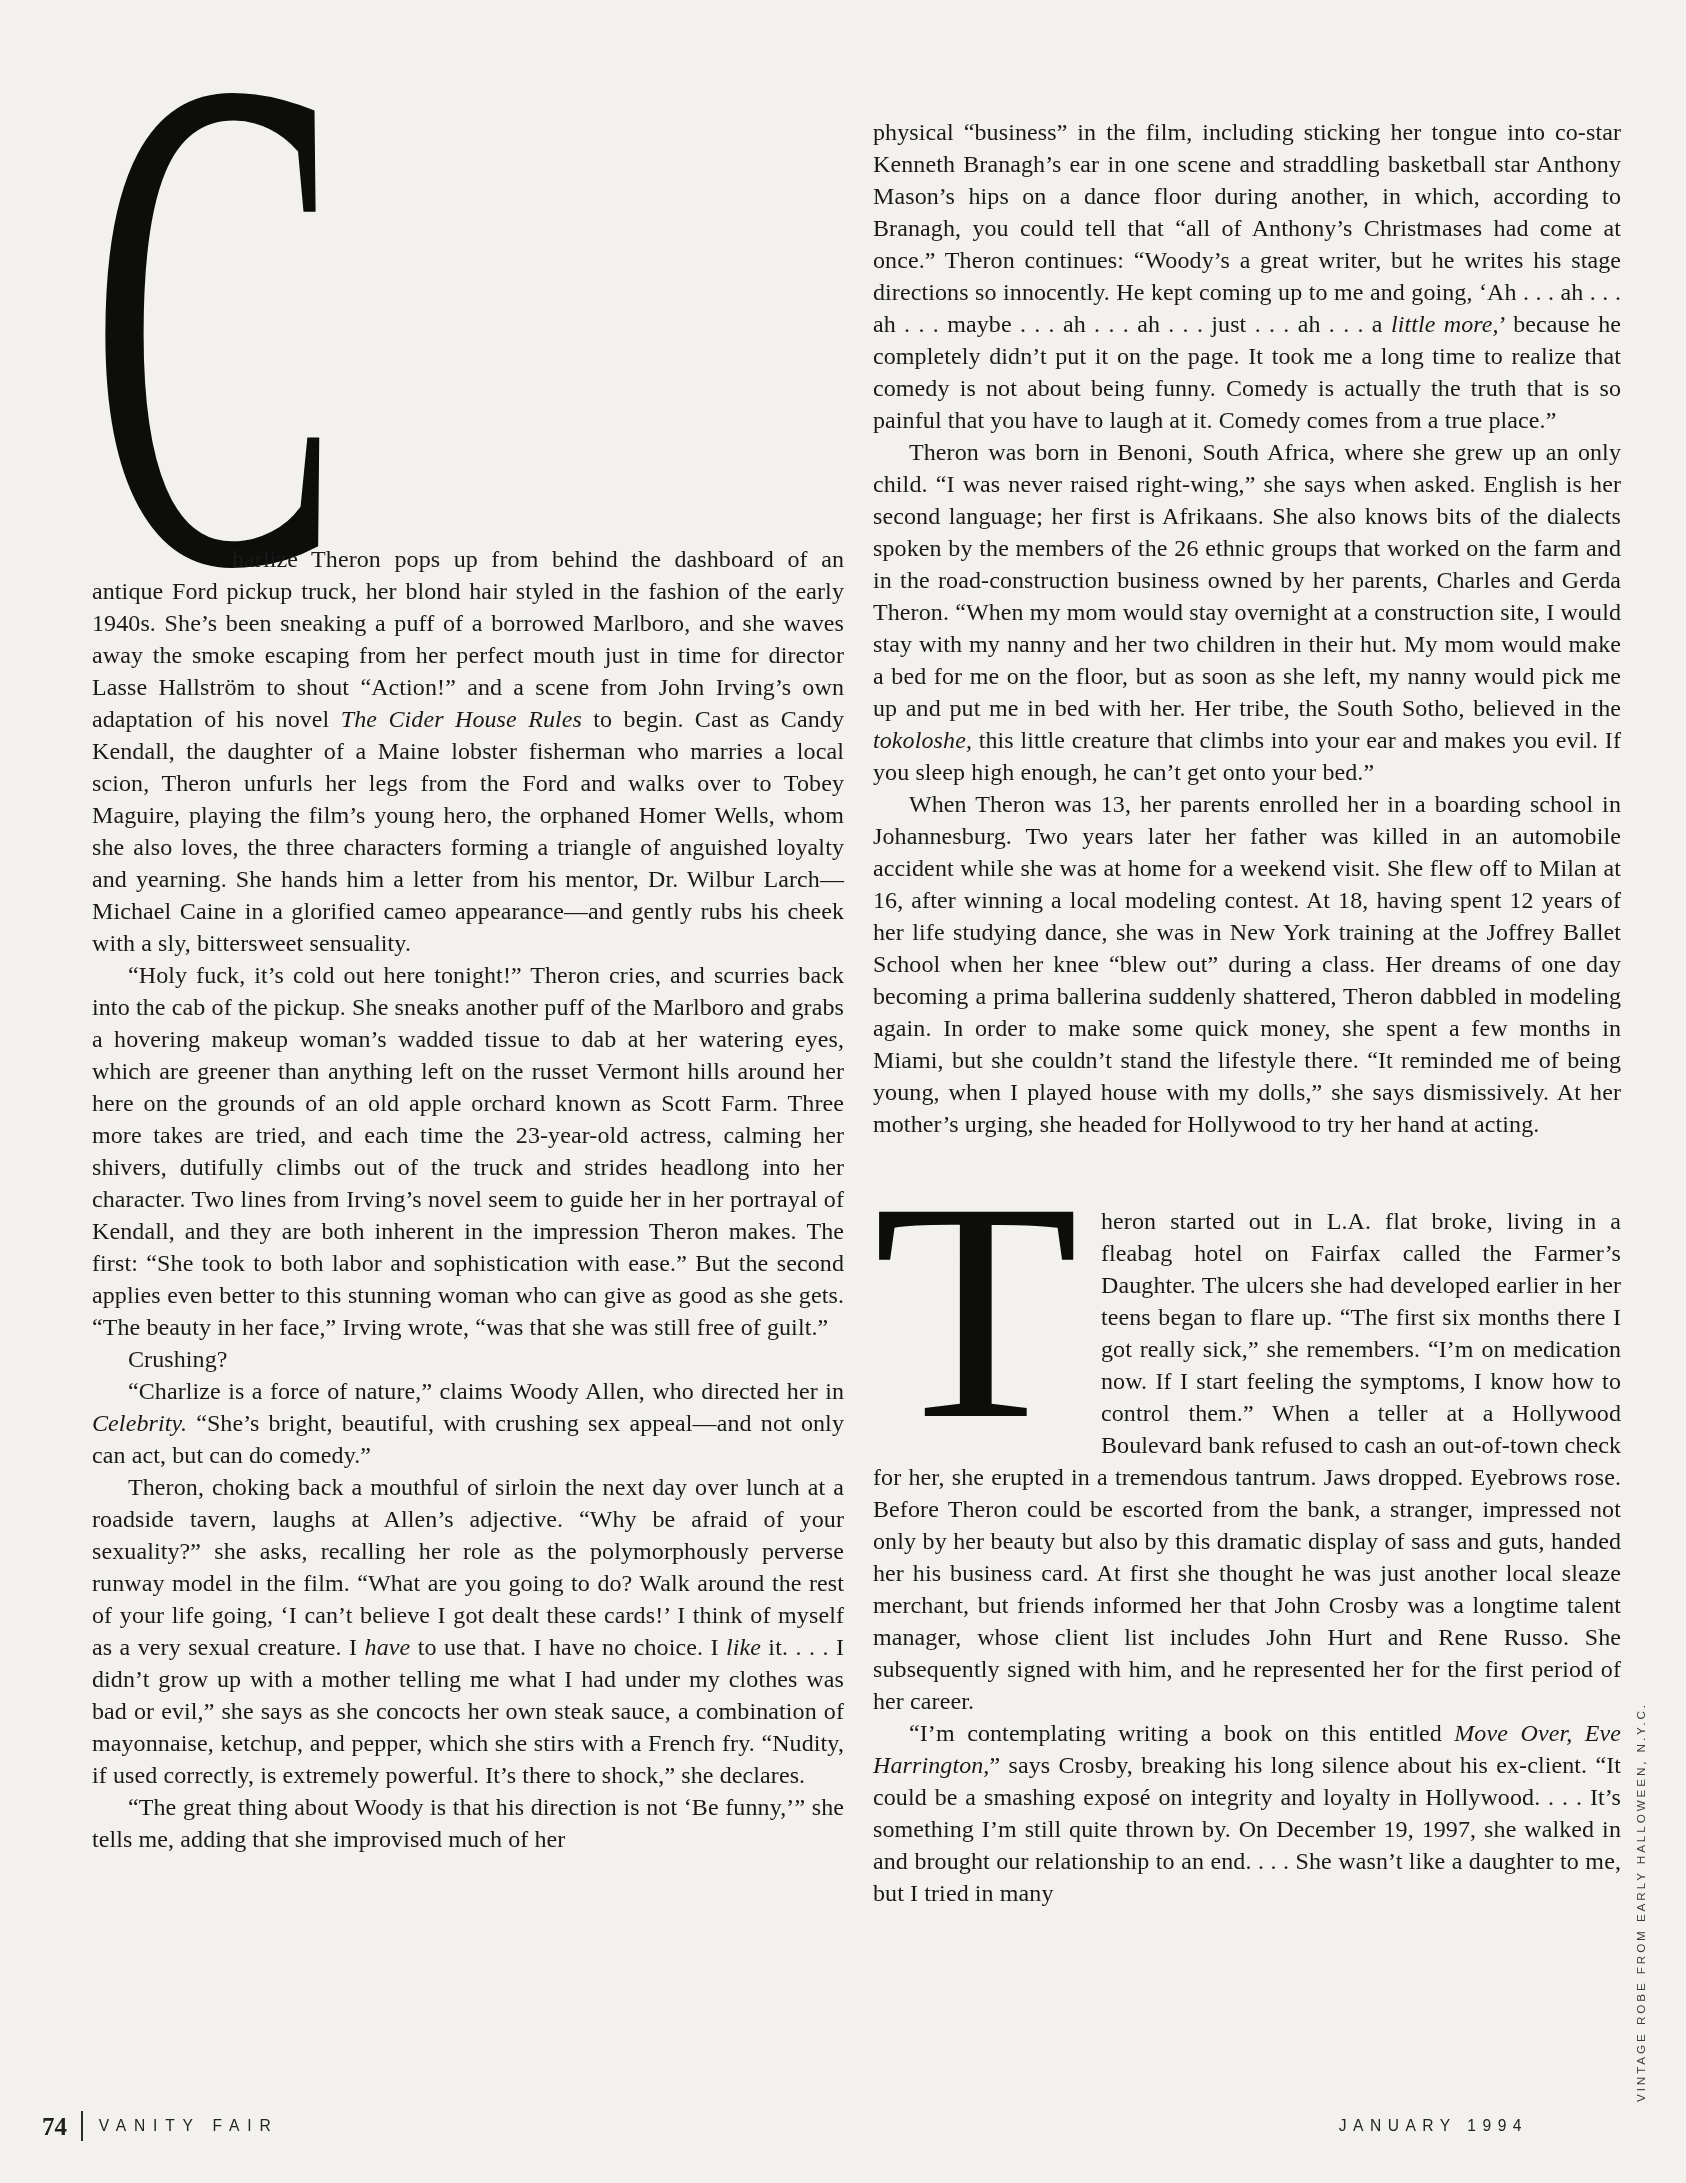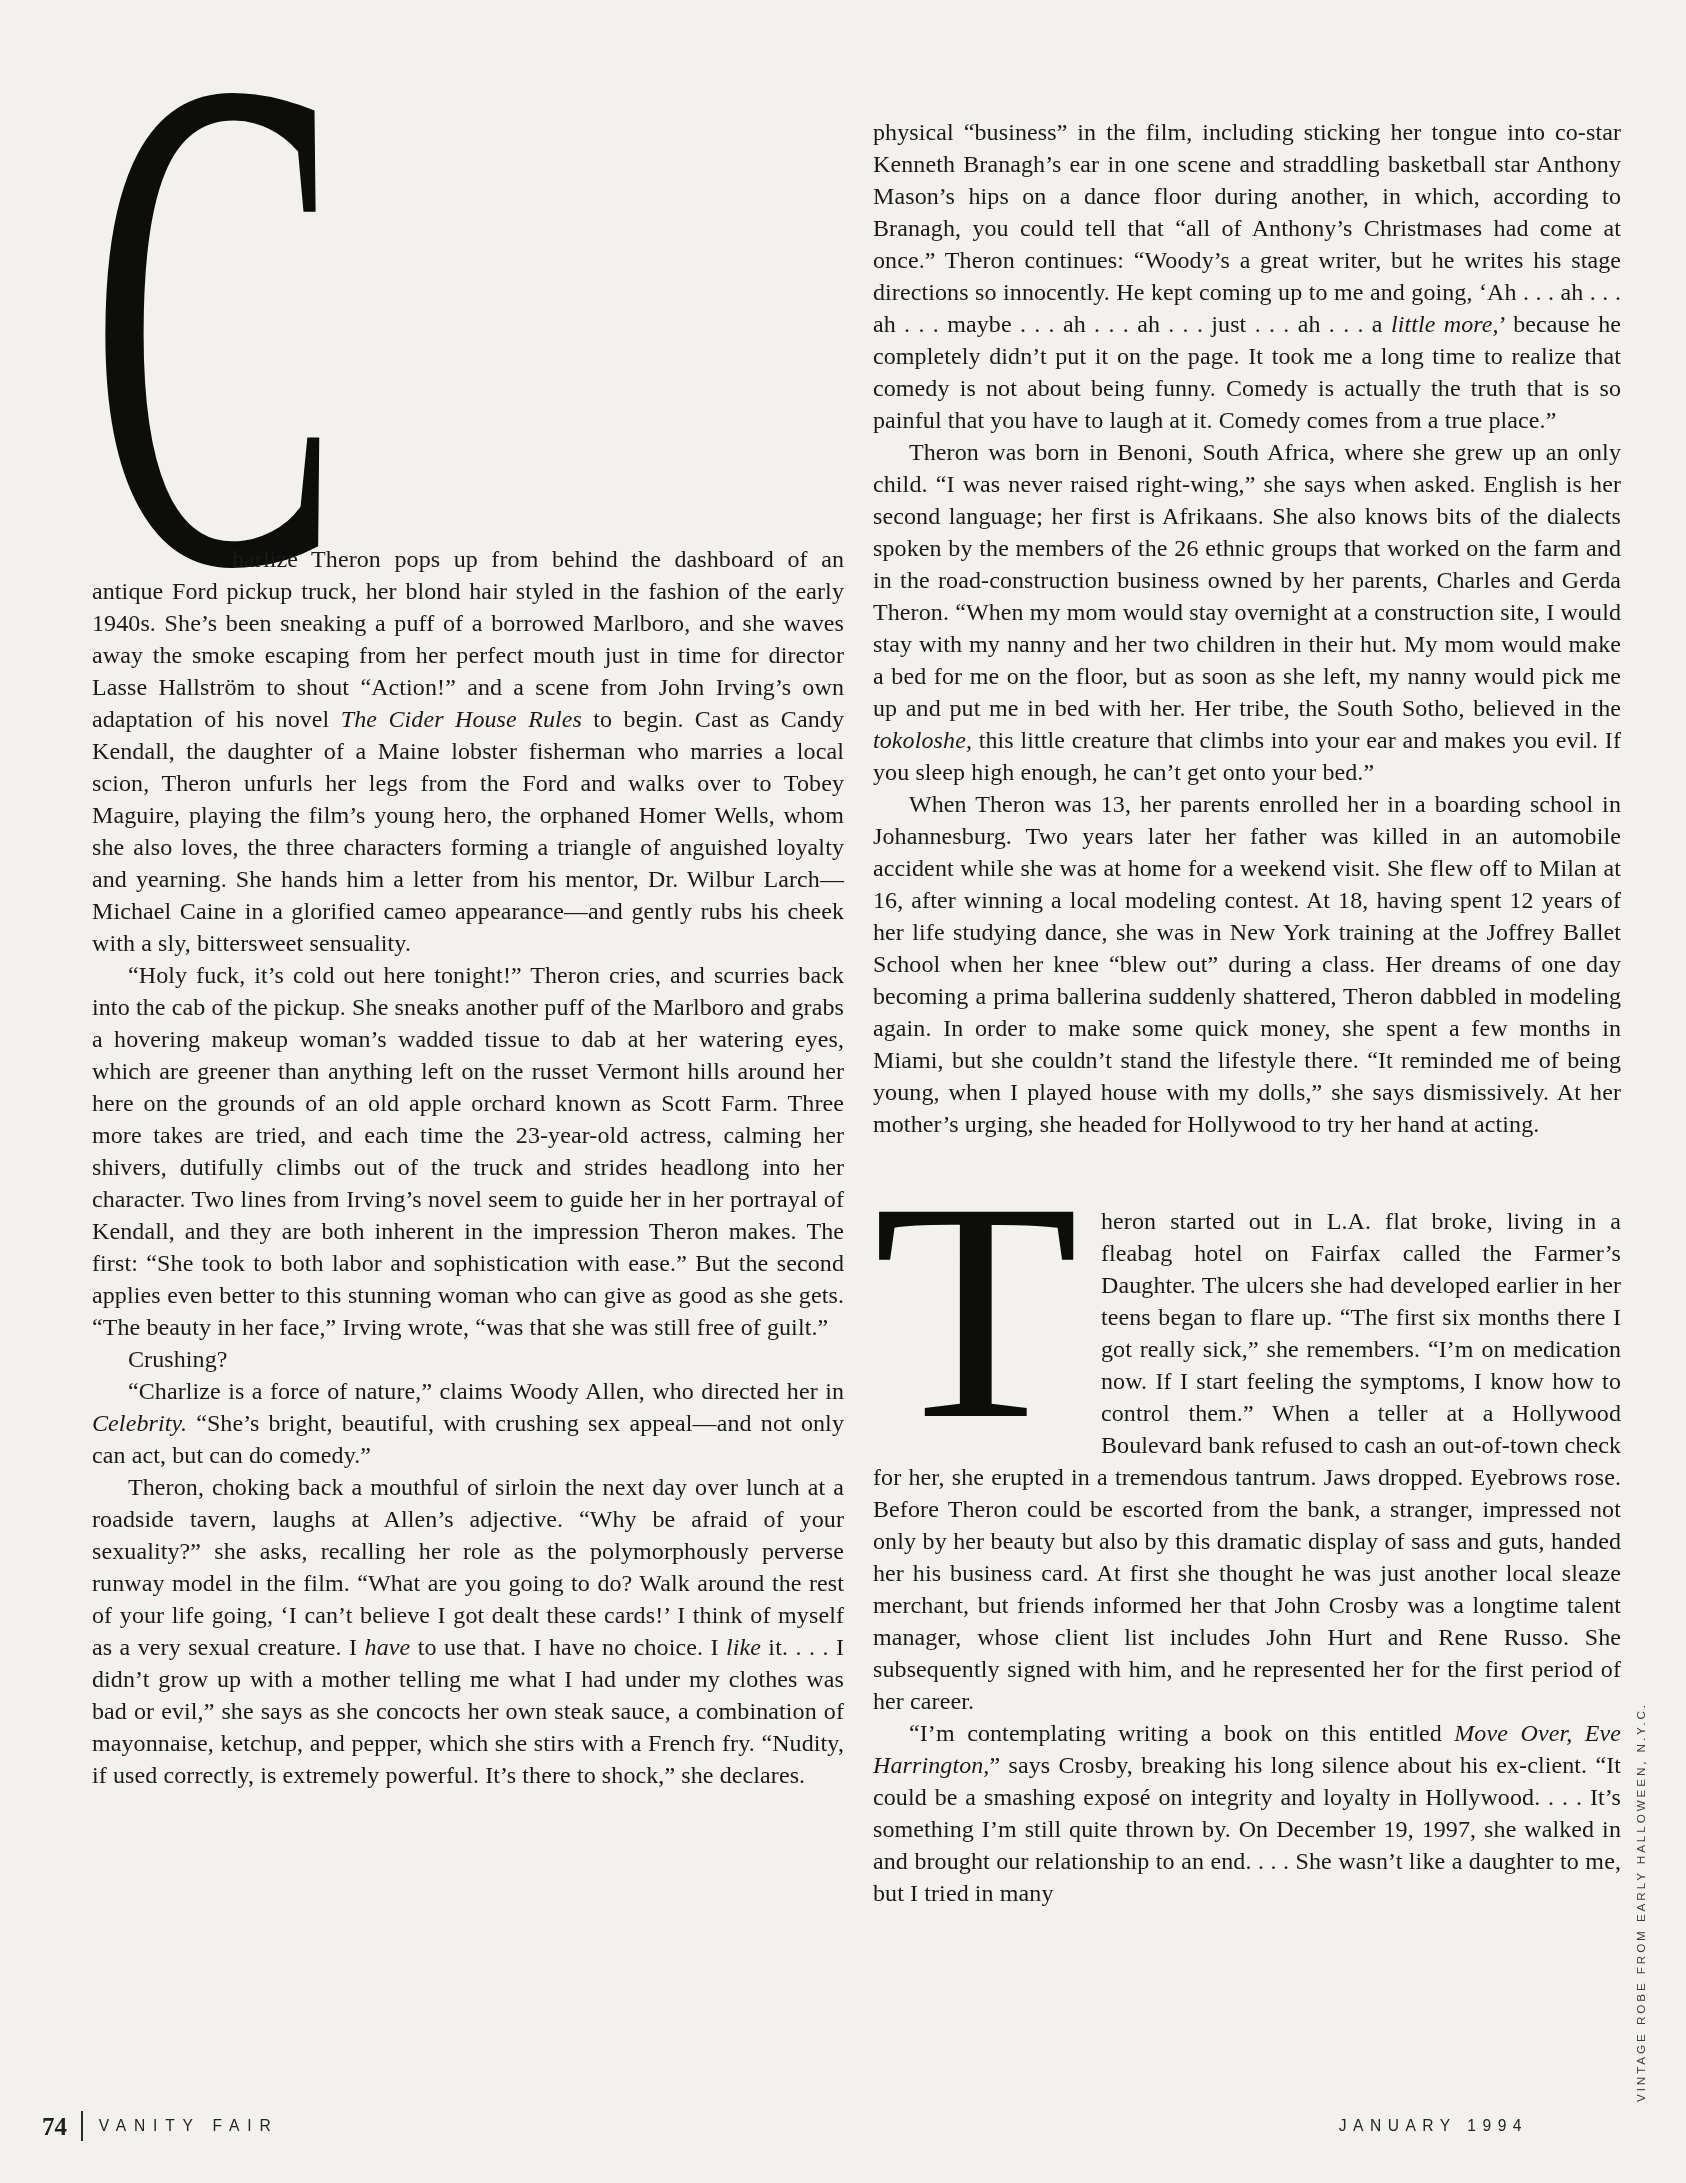--- a/index.html
+++ b/index.html
@@ -100,20 +100,21 @@
 <div class="page">
 
   <span class="dropcap-c">C</span>
 
   <div class="column col-left">
     <p class="para-c">harlize Theron pops up from behind the dashboard of an antique Ford pickup truck, her blond hair styled in the fashion of the early 1940s. She’s been sneaking a puff of a borrowed Marlboro, and she waves away the smoke escaping from her perfect mouth just in time for director Lasse Hallström to shout “Action!” and a scene from John Irving’s own adaptation of his novel <i>The Cider House Rules</i> to begin. Cast as Candy Kendall, the daughter of a Maine lobster fisherman who marries a local scion, Theron unfurls her legs from the Ford and walks over to Tobey Maguire, playing the film’s young hero, the orphaned Homer Wells, whom she also loves, the three characters forming a triangle of anguished loyalty and yearning. She hands him a letter from his mentor, Dr. Wilbur Larch—Michael Caine in a glorified cameo appearance—and gently rubs his cheek with a sly, bittersweet sensuality.</p>
     <p>“Holy fuck, it’s cold out here tonight!” Theron cries, and scurries back into the cab of the pickup. She sneaks another puff of the Marlboro and grabs a hovering makeup woman’s wadded tissue to dab at her watering eyes, which are greener than anything left on the russet Vermont hills around her here on the grounds of an old apple orchard known as Scott Farm. Three more takes are tried, and each time the 23-year-old actress, calming her shivers, dutifully climbs out of the truck and strides headlong into her character. Two lines from Irving’s novel seem to guide her in her portrayal of Kendall, and they are both inherent in the impression Theron makes. The first: “She took to both labor and sophistication with ease.” But the second applies even better to this stunning woman who can give as good as she gets. “The beauty in her face,” Irving wrote, “was that she was still free of guilt.”</p>
     <p>Crushing?</p>
     <p>“Charlize is a force of nature,” claims Woody Allen, who directed her in <i>Celebrity.</i> “She’s bright, beautiful, with crushing sex appeal—and not only can act, but can do comedy.”</p>
     <p>Theron, choking back a mouthful of sirloin the next day over lunch at a roadside tavern, laughs at Allen’s adjective. “Why be afraid of your sexuality?” she asks, recalling her role as the polymorphously perverse runway model in the film. “What are you going to do? Walk around the rest of your life going, ‘I can’t believe I got dealt these cards!’ I think of myself as a very sexual creature. I <i>have</i> to use that. I have no choice. I <i>like</i> it. . . . I didn’t grow up with a mother telling me what I had under my clothes was bad or evil,” she says as she concocts her own steak sauce, a combination of mayonnaise, ketchup, and pepper, which she stirs with a French fry. “Nudity, if used correctly, is extremely powerful. It’s there to shock,” she declares.</p>
+    <p>“The great thing about Woody is that his direction is not ‘Be funny,’” she tells me, adding that she improvised much of her</p>
   </div>
 
   <div class="column col-right">
     <p class="no-indent">physical “business” in the film, including sticking her tongue into co-star Kenneth Branagh’s ear in one scene and straddling basketball star Anthony Mason’s hips on a dance floor during another, in which, according to Branagh, you could tell that “all of Anthony’s Christmases had come at once.” Theron continues: “Woody’s a great writer, but he writes his stage directions so innocently. He kept coming up to me and going, ‘Ah . . . ah . . . ah . . . maybe . . . ah . . . ah . . . just . . . ah . . . a <i>little more,</i>’ because he completely didn’t put it on the page. It took me a long time to realize that comedy is not about being funny. Comedy is actually the truth that is so painful that you have to laugh at it. Comedy comes from a true place.”</p>
     <p>Theron was born in Benoni, South Africa, where she grew up an only child. “I was never raised right-wing,” she says when asked. English is her second language; her first is Afrikaans. She also knows bits of the dialects spoken by the members of the 26 ethnic groups that worked on the farm and in the road-construction business owned by her parents, Charles and Gerda Theron. “When my mom would stay overnight at a construction site, I would stay with my nanny and her two children in their hut. My mom would make a bed for me on the floor, but as soon as she left, my nanny would pick me up and put me in bed with her. Her tribe, the South Sotho, believed in the <i>tokoloshe,</i> this little creature that climbs into your ear and makes you evil. If you sleep high enough, he can’t get onto your bed.”</p>
     <p>When Theron was 13, her parents enrolled her in a boarding school in Johannesburg. Two years later her father was killed in an automobile accident while she was at home for a weekend visit. She flew off to Milan at 16, after winning a local modeling contest. At 18, having spent 12 years of her life studying dance, she was in New York training at the Joffrey Ballet School when her knee “blew out” during a class. Her dreams of one day becoming a prima ballerina suddenly shattered, Theron dabbled in modeling again. In order to make some quick money, she spent a few months in Miami, but she couldn’t stand the lifestyle there. “It reminded me of being young, when I played house with my dolls,” she says dismissively. At her mother’s urging, she headed for Hollywood to try her hand at acting.</p>
     <p class="para-t">
       <span class="dropcap-t-box">
           <span class="dropcap-t-glyph">T</span>
         </span><span>heron started out in L.A. flat broke, living in a fleabag hotel on Fairfax called the Farmer’s Daughter. The ulcers she had developed earlier in her teens began to flare up. “The first six months there I got really sick,” she remembers. “I’m on medication now. If I start feeling the symptoms, I know how to control them.” When a teller at a Hollywood Boulevard bank refused to cash an out-of-town check for her, she erupted in a tremendous tantrum. Jaws dropped. Eyebrows rose. Before Theron could be escorted from the bank, a stranger, impressed not only by her beauty but also by this dramatic display of sass and guts, handed her his business card. At first she thought he was just another local sleaze merchant, but friends informed her that John Crosby was a longtime talent manager, whose client list includes John Hurt and Rene Russo. She subsequently signed with him, and he represented her for the first period of her career.</span>

